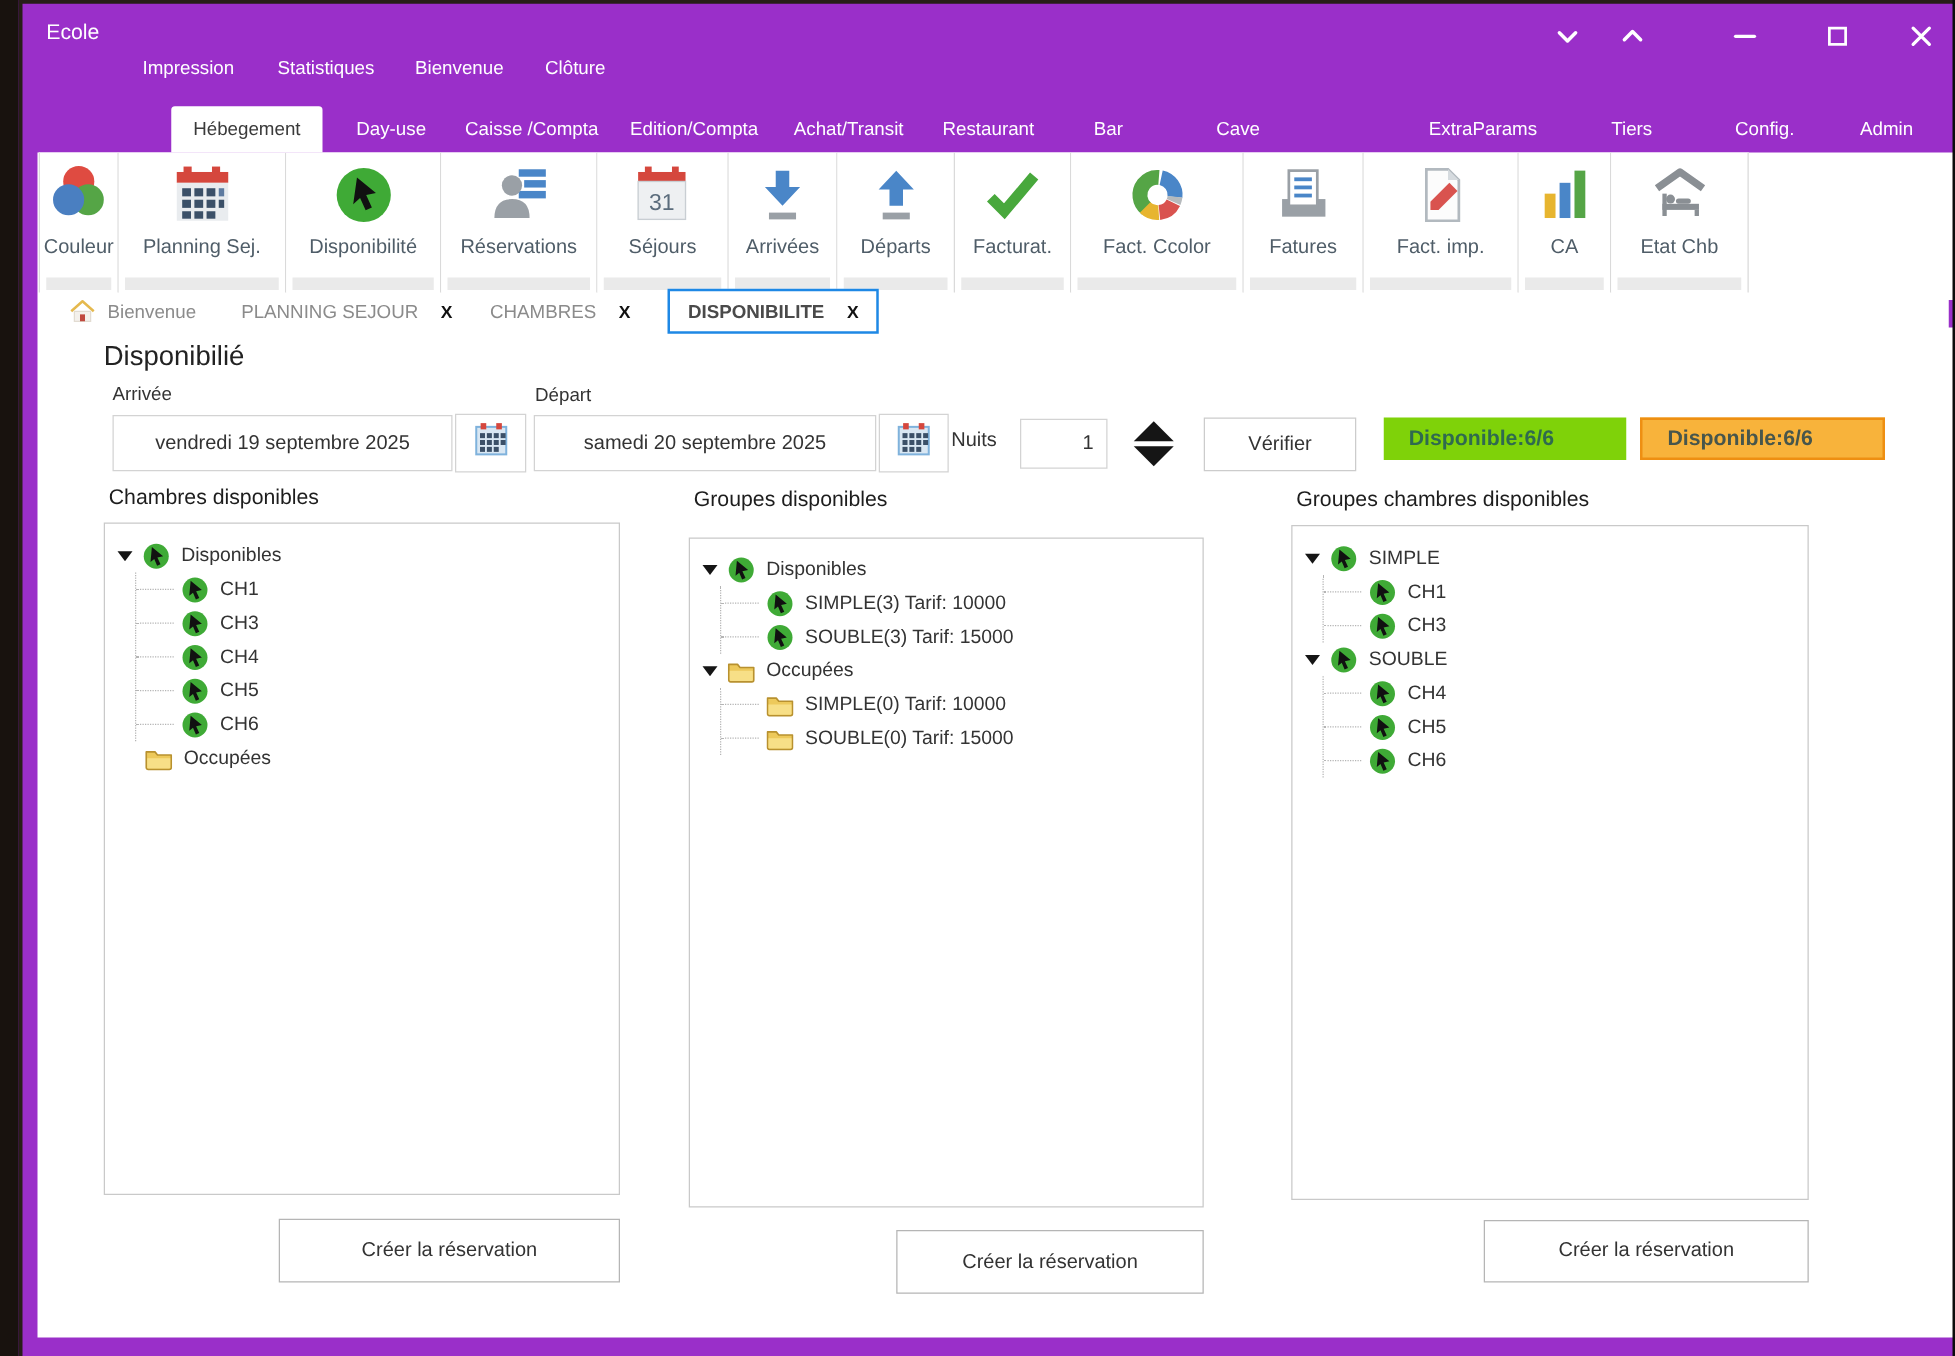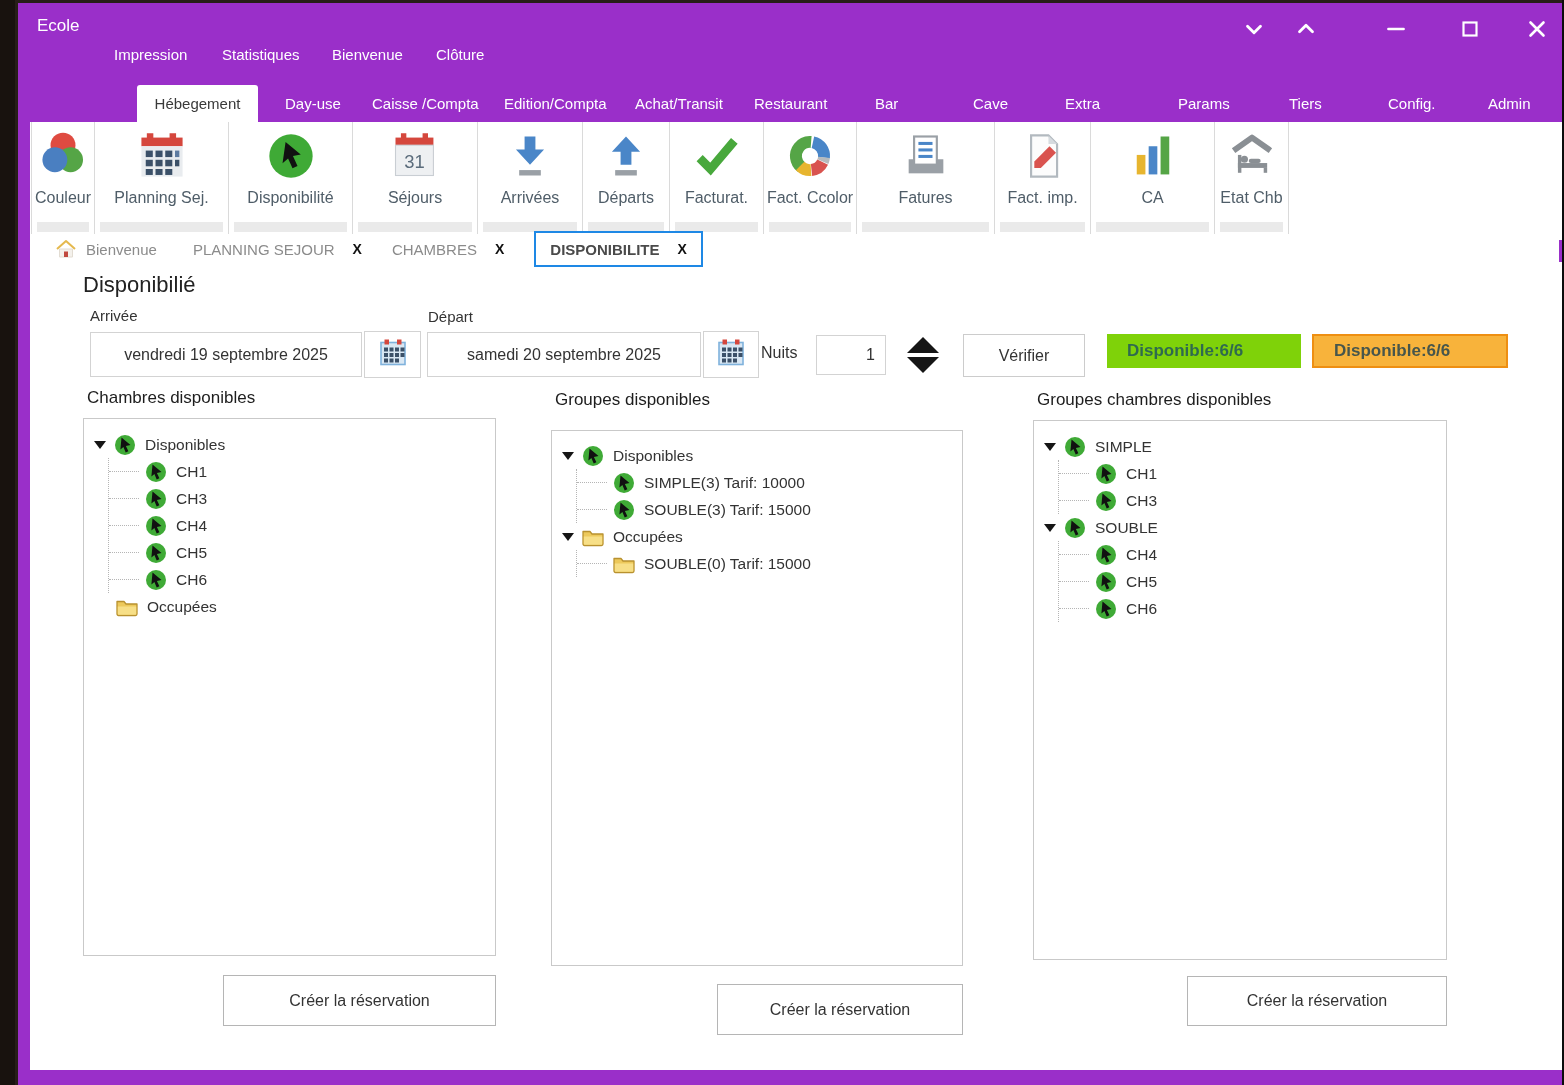--- a/index.html
+++ b/index.html
@@ -20,21 +20,21 @@
   #menu{position:absolute;left:0;top:46px;height:22px;width:100%;z-index:3;}
   .menu-item{position:absolute;color:#fff;font-size:15px;white-space:nowrap;}
   .menu-item:nth-child(1){left:99px}.menu-item:nth-child(2){left:207px}
   .menu-item:nth-child(3){left:317px}.menu-item:nth-child(4){left:421px}
 
   #maintabs{position:absolute;left:0;top:85px;width:100%;height:37px;z-index:3;}
   .tab{position:absolute;top:0;height:37px;line-height:37px;color:#fff;font-size:15px;white-space:nowrap;}
   .tab-active{left:122px;width:121px;background:#fff;color:#3a3a3a;text-align:center;border-radius:3px 3px 0 0;}
   .tab:nth-child(2){left:270px}.tab:nth-child(3){left:357px}.tab:nth-child(4){left:489px}
   .tab:nth-child(5){left:620px}.tab:nth-child(6){left:739px}.tab:nth-child(7){left:860px}
-  .tab:nth-child(8){left:958px}.tab:nth-child(9){left:1050px}.tab:nth-child(10){left:1163px}
+  .tab:nth-child(8){left:958px}.tab:nth-child(9){left:1128px}.tab:nth-child(10){left:1163px}
   .tab:nth-child(11){left:1274px}.tab:nth-child(12){left:1373px}.tab:nth-child(13){left:1473px}
 
   .white-band{position:absolute;left:15px;top:122px;width:1535px;height:948px;background:#fff;z-index:1;}
 
   #toolbar{position:absolute;left:16px;top:122px;height:112px;display:flex;z-index:2;}
   .tb-btn{position:relative;box-sizing:border-box;border-right:1px solid #dadada;background:#fff;
           display:flex;flex-direction:column;align-items:center;padding-top:8px;flex:none;}
   .tb-btn:first-child{border-left:1px solid #dadada;}
   .tb-btn::after{content:"";position:absolute;left:5px;right:5px;bottom:2px;height:10px;background:#eaeaea;}
   .tb-btn:nth-child(1){width:64px}.tb-btn:nth-child(2){width:134px}.tb-btn:nth-child(3){width:124px}
@@ -188,20 +188,30 @@
       </div>
       <div class="tb-btn">
         <span class="tb-icon"><svg viewBox="0 0 48 48">
             <circle cx="24" cy="24" r="20" fill="#3faa36"></circle>
             <path d="M19 11 L33 22.6 L25.8 24 L30 33.2 L25.4 35.3 L21.3 26.2 L16.2 30.8 Z" fill="#111"></path>
           </svg></span>
         <span class="tb-label">Disponibilité</span>
       </div>
       <div class="tb-btn">
         <span class="tb-icon"><svg viewBox="0 0 48 48">
+            <rect x="24" y="5" width="20" height="5.5" fill="#4a86c8"></rect>
+            <rect x="28" y="13" width="16" height="5.5" fill="#4a86c8"></rect>
+            <rect x="24" y="21" width="20" height="5.5" fill="#4a86c8"></rect>
+            <circle cx="19" cy="17" r="7.5" fill="#9aa0a6"></circle>
+            <path d="M6 41 Q6 27 19 27 Q32 27 32 41 Z" fill="#9aa0a6"></path>
+          </svg></span>
+        <span class="tb-label">Réservations</span>
+      </div>
+      <div class="tb-btn">
+        <span class="tb-icon"><svg viewBox="0 0 48 48">
             <rect x="11" y="3" width="5" height="7" fill="#d5473d"></rect>
             <rect x="31" y="3" width="5" height="7" fill="#d5473d"></rect>
             <rect x="6" y="7" width="35" height="7" fill="#d5473d"></rect>
             <rect x="6" y="14" width="35" height="28" fill="#eef0f2" stroke="#c9ced3"></rect>
             <text x="23.5" y="35" font-size="17" fill="#5b6c7c" text-anchor="middle" font-family="Liberation Sans,sans-serif">31</text>
           </svg></span>
         <span class="tb-label">Séjours</span>
       </div>
       <div class="tb-btn">
         <span class="tb-icon"><svg viewBox="0 0 48 48">
@@ -481,20 +491,30 @@
         </div>
         <div class="tree-children">
           <div class="tree-row">
             <span class="stub"></span>
             <span class="tree-icon">
               <svg viewBox="0 0 22 18">
                 <path d="M1 3.5 h7 l2 2.5 h11 v10 a1.5 1.5 0 0 1 -1.5 1.5 h-17 A1.5 1.5 0 0 1 1 16 Z" fill="#edc95b" stroke="#b8912f" stroke-width="1.3" stroke-linejoin="round"></path>
                 <path d="M1.8 8.6 h18.4 v7.2 a1 1 0 0 1 -1 1 h-16.4 a1 1 0 0 1 -1 -1 Z" fill="#f7df87"></path>
               </svg>
             </span>
+            <span class="tree-label">SIMPLE(0) Tarif: 10000</span>
+          </div>
+          <div class="tree-row">
+            <span class="stub"></span>
+            <span class="tree-icon">
+              <svg viewBox="0 0 22 18">
+                <path d="M1 3.5 h7 l2 2.5 h11 v10 a1.5 1.5 0 0 1 -1.5 1.5 h-17 A1.5 1.5 0 0 1 1 16 Z" fill="#edc95b" stroke="#b8912f" stroke-width="1.3" stroke-linejoin="round"></path>
+                <path d="M1.8 8.6 h18.4 v7.2 a1 1 0 0 1 -1 1 h-16.4 a1 1 0 0 1 -1 -1 Z" fill="#f7df87"></path>
+              </svg>
+            </span>
             <span class="tree-label">SOUBLE(0) Tarif: 15000</span>
           </div>
         </div>
       </div>
       <button class="pact p1a">Créer la réservation</button>
       <div class="phdr p2h">Groupes chambres disponibles</div>
       <div class="pbox p2b">
         <div class="tree-row">
           <span class="expander"></span>
           <span class="tree-icon">

